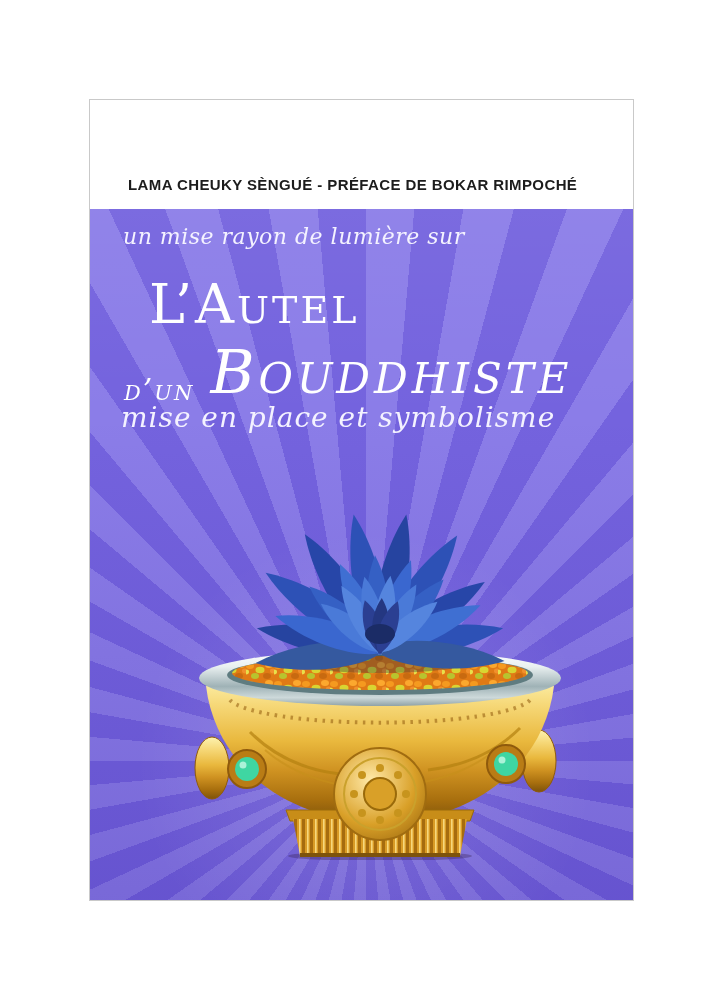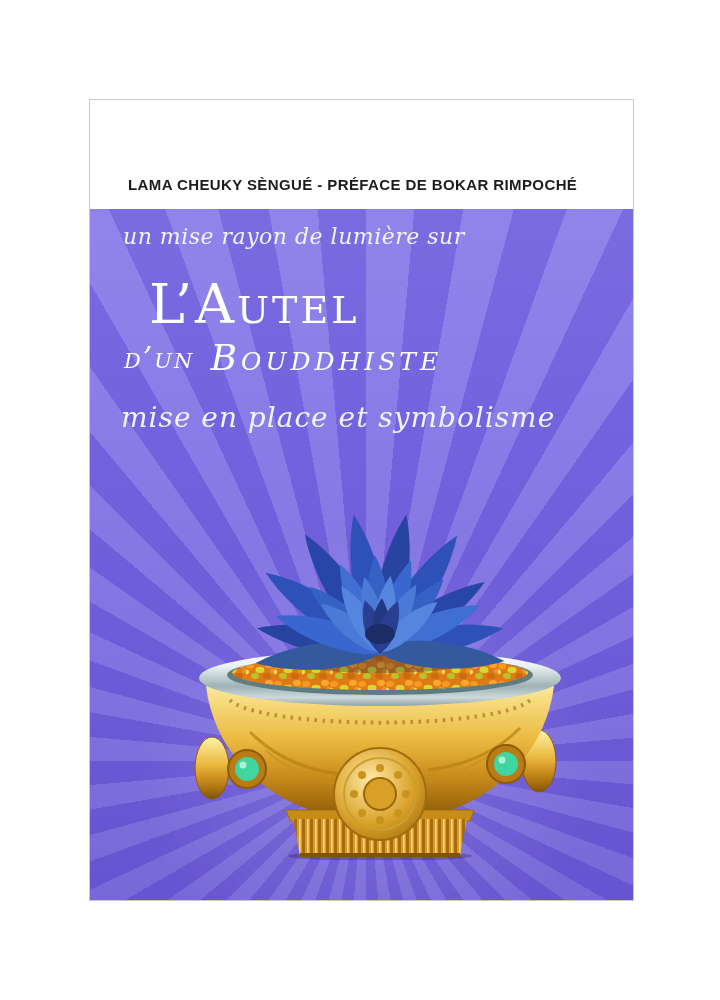--- a/index.html
+++ b/index.html
@@ -76,35 +76,35 @@
     color: #ffffff;
     letter-spacing: 3px;
     white-space: nowrap;
     margin-left: 25px;
   }
   .title-line2 {
     position: absolute;
     left: 34px;
     top: 128px;
     display: flex;
-    align-items: center;
+    align-items: flex-end;
     gap: 16px;
     color: #ffffff;
     white-space: nowrap;
   }
   .title-line2 .t-small {
     font-style: italic;
     font-variant: small-caps;
     font-size: 30px;
     letter-spacing: 2px;
   }
   .title-line2 .t-large {
     font-style: italic;
     font-variant: small-caps;
-    font-size: 36px;
+    font-size: 60px;
     letter-spacing: 4px;
   }
   .subtitle {
     position: absolute;
     left: 31px;
     top: 192px;
     font-style: italic;
     font-size: 28px;
     color: #f4f2ff;
     letter-spacing: 1px;

